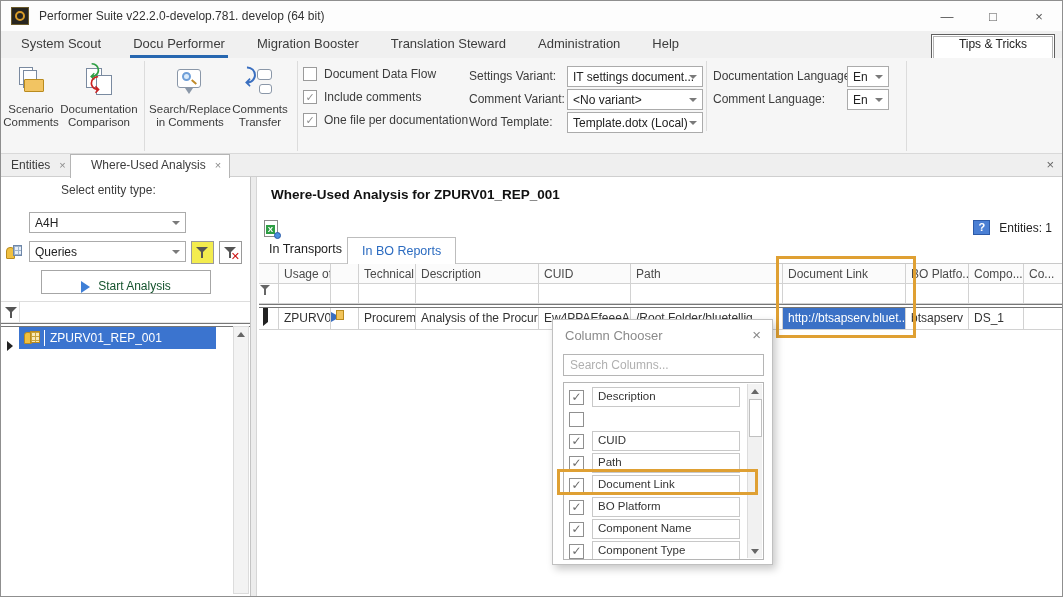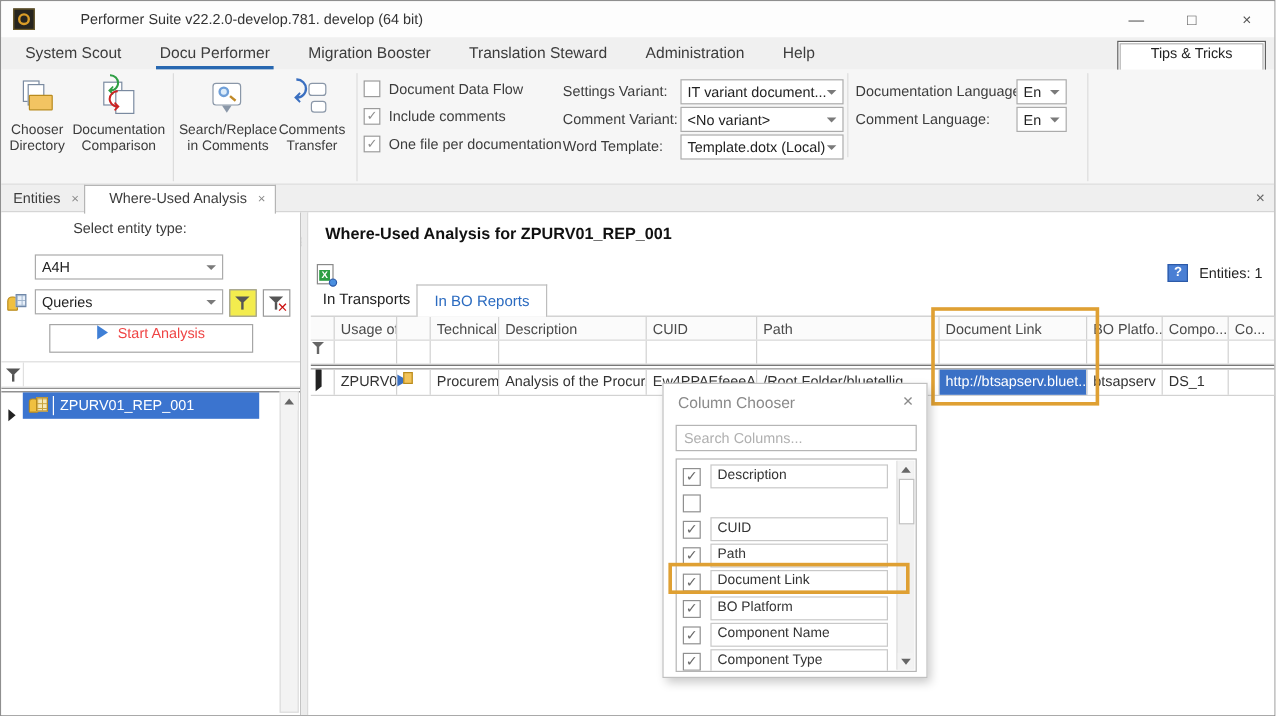--- a/index.html
+++ b/index.html
@@ -1,21 +1,21 @@
 <!DOCTYPE html>
 <html><head>
 <meta charset="utf-8">
 <style>
   * { margin:0; padding:0; box-sizing:border-box; }
   html,body { width:1063px; height:597px; }
   body { font-family:"Liberation Sans","DejaVu Sans",sans-serif; font-size:12px; color:#333; background:#fff; position:relative; overflow:hidden; }
   #screen { position:absolute; inset:0; border:1px solid #8f8f8f; background:#fff; overflow:hidden; }
 
   
-  .titlebar { position:absolute; left:0; top:0; width:100%; height:30px; background:#fdfdfd; display:flex; align-items:center;gap:28px; }
+  .titlebar { position:absolute; left:0; top:0; width:100%; height:30px; background:#fdfdfd; display:flex; align-items:center; }
   .app-icon { width:18px; height:18px; margin-left:10px; background:#27251f; border:1px solid #6b5a2a; position:relative; flex:0 0 auto; }
   .app-icon::after { content:""; position:absolute; inset:3px; border:2px solid #d99c28; border-radius:50%; }
   .titlebar-title { margin-left:10px; color:#333; }
   .win-controls { margin-left:auto; display:flex; height:100%; }
   .win-btn { width:46px; height:100%; display:flex; align-items:center; justify-content:center; color:#555; font-size:13px; }
 
   
   .menubar { position:absolute; left:0; top:30px; width:100%; height:27px; background:#f0f0f0; display:flex; padding-left:4px; }
   .menu-tab { padding:0 16px; line-height:26px; font-size:13px; color:#3c3c3c; position:relative; white-space:nowrap; }
   .menu-tab.active::after { content:""; position:absolute; left:13px; right:13px; bottom:0; height:3px; background:#2767b0; }
@@ -76,21 +76,21 @@
   .sb-dd { left:28px; width:157px; }
   .db-icon { position:relative; width:16px; height:15px; }
   .db-icon .cyl { position:absolute; left:0; top:2px; width:9px; height:12px; background:#f0c040; border:1px solid #b98b1e; border-radius:4px 4px 1px 1px; }
   .db-icon .grid { position:absolute; left:7px; top:0; width:9px; height:11px; background:#e8f0fa; border:1px solid #6f87a8; background-image:linear-gradient(#9fb4cc 1px, transparent 1px), linear-gradient(90deg,#9fb4cc 1px, transparent 1px); background-size:4px 4px; }
   .tool-btn { position:absolute; top:64px; width:23px; height:23px; border:1px solid #9a9a9a; background:#fff; }
   .tool-btn.yellow { background:#f3ec4e; }
   .funnel { position:absolute; left:4px; top:4px; width:12px; height:13px; }
   .funnel::before { content:""; position:absolute; left:0; top:1px; width:0; height:0; border-left:6px solid transparent; border-right:6px solid transparent; border-top:6px solid #555; }
   .funnel::after { content:""; position:absolute; left:5px; top:6px; width:2px; height:6px; background:#555; }
   .red-x { position:absolute; right:1px; bottom:0; color:#cc1111; font-size:11px; font-weight:bold; }
-  .start-btn { position:absolute; left:40px; top:93px; width:170px; height:24px; background:#fff; border:1px solid #a6a6a6; display:flex; align-items:flex-start; justify-content:center; color:#ef4444; }
+  .start-btn { position:absolute; left:40px; top:93px; width:170px; height:24px; background:#fff; border:1px solid #a6a6a6; display:flex; align-items:flex-end; justify-content:center; color:#14532d; }
   .play { width:0; height:0; border-top:6px solid transparent; border-bottom:6px solid transparent; border-left:9px solid #3f7fd6; margin-right:8px; }
   .sb-grid { position:absolute; left:0; top:124px; width:249px; bottom:0; border-top:1px solid #dddddd; }
   .sb-filter-row { position:relative; height:21px; border-bottom:1px solid #e6e6e6; }
   .sb-filter-row .vline { position:absolute; left:18px; top:0; bottom:0; width:1px; background:#e0e0e0; }
   .dbl-line { height:4px; border-top:1px solid #777; border-bottom:1px solid #777; }
   .sb-row { position:relative; height:38px; display:flex; align-items:center; }
   .row-arrow { width:0; height:0; border-top:5px solid transparent; border-bottom:5px solid transparent; border-left:6px solid #222; margin-left:6px; }
   .sb-sel { position:absolute; left:18px; top:0; height:22px; width:197px; background:#3b74cf; display:flex; align-items:center; color:#fff; }
   .tbl-icon { width:16px; height:14px; margin:0 4px 0 5px; position:relative; flex:0 0 auto; }
   .tbl-icon .cyl { position:absolute; left:0; top:1px; width:8px; height:12px; background:#f0c040; border:1px solid #b98b1e; border-radius:3px 3px 1px 1px; }
@@ -175,21 +175,21 @@
 
   <div class="ribbon">
     <div class="big-btn" style="left:2px; width:56px;">
       <div class="bicon">
         <div class="ic-scenario">
             <div class="pg pg1"></div>
             <div class="pg pg2"></div>
             <div class="fold"></div>
           </div>
       </div>
-      <div>Chooser Directory</div>
+      <div>Scenario Comments</div>
     </div>
     <div class="big-btn" style="left:58px; width:80px;">
       <div class="bicon">
         <div class="ic-compare">
             <div class="pg pg1"></div>
             <div class="pg pg2"></div>
             <span class="ar1">⤸</span>
             <span class="ar2">⤹</span>
           </div>
       </div>
@@ -229,21 +229,21 @@
         <span class="rb-check-label">Include comments</span>
       </div>
       <div class="rb-check-row">
         <span class="cbx">✓</span>
         <span class="rb-check-label">One file per documentation</span>
       </div>
     </div>
 
     <span class="rb-setting-label" style="top:8px;">Settings Variant:</span>
     <div class="dd" style="left:566px; top:8px; width:136px;">
-      <span>IT variant document...</span><span class="caret"></span>
+      <span>IT settings document...</span><span class="caret"></span>
     </div>
     <span class="rb-setting-label" style="top:31px;">Comment Variant:</span>
     <div class="dd" style="left:566px; top:31px; width:136px;">
       <span>&lt;No variant&gt;</span><span class="caret"></span>
     </div>
     <span class="rb-setting-label" style="top:54px;">Word Template:</span>
     <div class="dd" style="left:566px; top:54px; width:136px;">
       <span>Template.dotx (Local)</span><span class="caret"></span>
     </div>
 

